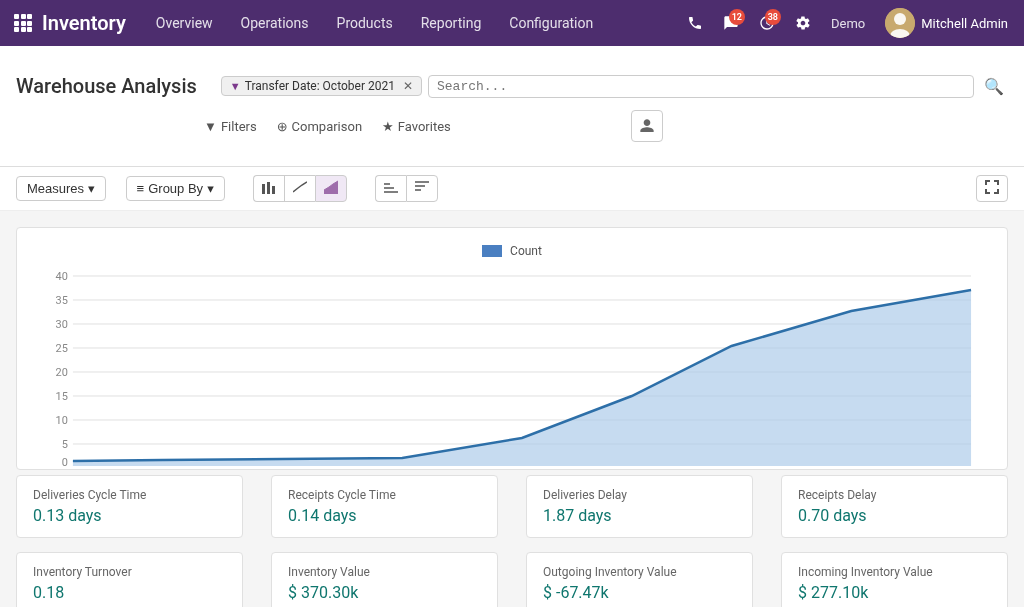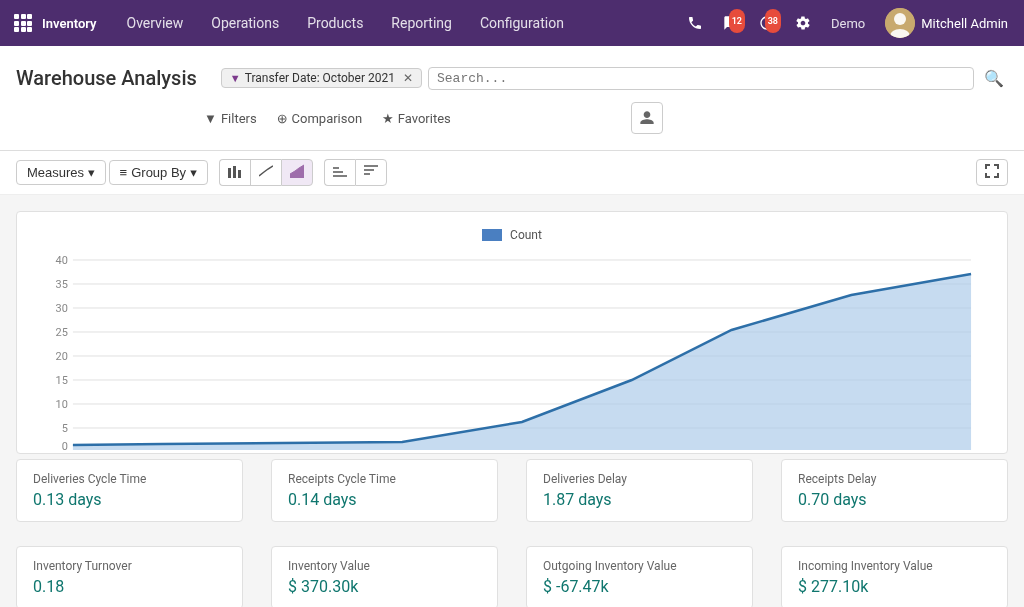--- a/index.html
+++ b/index.html
@@ -14,58 +14,58 @@
       height: 46px;
       padding: 0 8px;
       gap: 0;
     }
     .topnav .apps-icon {
       width: 30px; height: 30px;
       display: flex; align-items: center; justify-content: center;
       cursor: pointer; margin-right: 4px;
     }
     .topnav .brand {
-      font-size: 13px; font-weight: 600; margin-right: 16px; color: white;
+      font-size: 20px; font-weight: 600; margin-right: 16px; color: white;
     }
     .topnav .nav-item {
       padding: 0 14px; height: 33px; display: flex; align-items: center;
       cursor: pointer; font-size: 14px; color: rgba(255,255,255,0.85);
       white-space: nowrap;
     }
     .topnav .spacer { flex: 1; }
     .topnav .topnav-right { display: flex; align-items: center; gap: 4px; }
     .topnav .icon-btn {
       width: 32px; height: 32px; display: flex; align-items: center; justify-content: center;
       cursor: pointer; border-radius: 4px; color: white; font-size: 16px;
       position: relative;
     }
     .badge {
       position: absolute; top: 2px; right: 2px;
       background: #e74c3c; color: white; border-radius: 8px;
-      font-size: 9px; padding: 0 3px; min-width: 14px; height: 24px;
+      font-size: 9px; padding: 0 3px; min-width: 14px; height: 16px;
       display: flex; align-items: center; justify-content: center; font-weight: 600;
     }
     .topnav .demo-label {
       color: rgba(255,255,255,0.85); font-size: 13px; margin: 0 8px; cursor: pointer;
     }
     .topnav .user-area {
       display: flex; align-items: center; gap: 6px; cursor: pointer;
       padding: 0 8px; height: 34px;
     }
     .topnav .avatar {
       width: 30px; height: 30px; border-radius: 50%;
       background: #c8a96e; display: flex; align-items: center; justify-content: center;
       font-size: 12px; color: white; overflow: hidden;
     }
     .topnav .user-name { color: white; font-size: 13px; }
 
     
     .page-header {
       background: white;
-      padding: 8px 16px;
+      padding: 16px 16px;
       border-bottom: 1px solid #ddd;
     }
     .page-title-row {
       display: flex; align-items: center; justify-content: space-between;
       padding: 12px 0 8px;
     }
     .page-title {
       font-size: 20px; font-weight: 500; color: #333;
     }
     .filter-tag {
@@ -91,21 +91,21 @@
     }
     .person-icon-btn {
       width: 32px; height: 32px; border: 1px solid #ccc; border-radius: 4px;
       display: flex; align-items: center; justify-content: center; cursor: pointer;
       background: white; font-size: 16px; color: #666;
     }
 
     
     .toolbar {
       background: white; padding: 8px 16px;
-      display: flex; align-items: center; gap: 3px;
+      display: flex; align-items: center; gap: 20px;
       border-bottom: 1px solid #eee;
     }
     .toolbar-btn {
       display: flex; align-items: center; gap: 4px;
       padding: 4px 10px; border: 1px solid #ccc; border-radius: 4px;
       background: white; cursor: pointer; font-size: 13px; color: #333;
     }
     .chart-type-btns { display: flex; gap: 0; margin-left: 8px; }
     .chart-btn {
       padding: 4px 8px; border: 1px solid #ccc; background: white;
@@ -144,21 +144,21 @@
     }
     .legend-swatch {
       width: 20px; height: 12px; background: #4a7fc1; display: inline-block;
     }
     .chart-svg-wrapper {
       width: 100%; overflow: hidden;
     }
 
     
     .stats-grid {
-      display: grid; grid-template-columns: repeat(4, 1fr); gap: 28px; margin-bottom: 24px; border-radius: 7px;
+      display: grid; grid-template-columns: repeat(4, 1fr); gap: 28px; margin-bottom: 14px; border-radius: 7px;
     }
     .stats-card {
       background: white; border: 1px solid #e0e0e0; border-radius: 4px;
       padding: 12px 16px;
     }
     .stats-label { font-size: 12px; color: #666; margin-bottom: 4px; }
     .stats-value { font-size: 16px; font-weight: 400; color: #0f766e; }
   </style>
 </head>
 <body>

